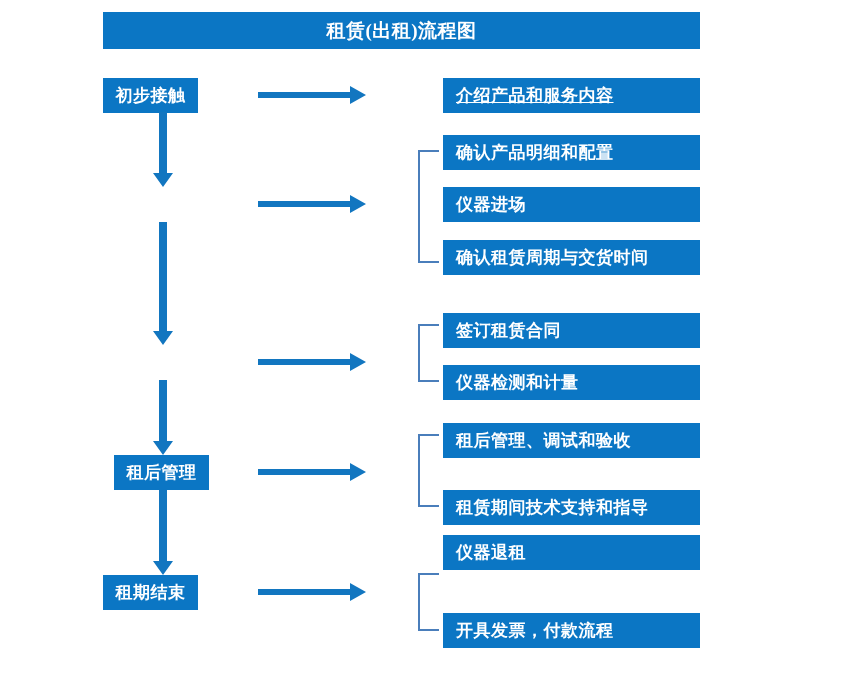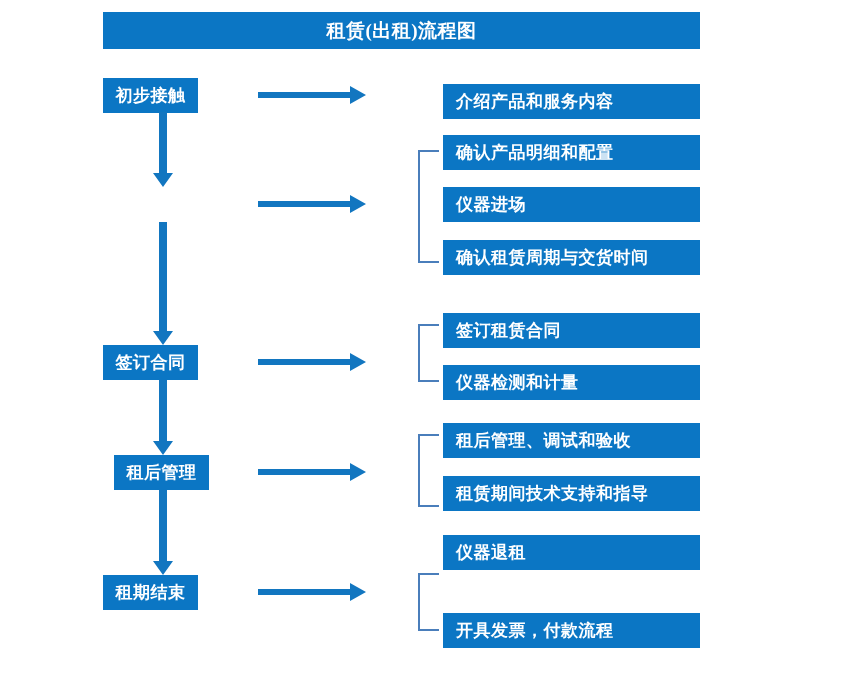--- a/index.html
+++ b/index.html
@@ -67,32 +67,31 @@
   svg { display: block; overflow: visible; }
 </style>
 </head>
 <body>
 
 <div id="canvas">
 
   <div class="box title-bar">租赁(出租)流程图</div>
 
   <div class="box stage-box" style="left:103px; top:78px;">初步接触</div>
-  <div class="box stage-box" style="left:103px; top:345px;">签订合同</div>
   <div class="box stage-box" style="left:114px; top:455px;">租后管理</div>
   <div class="box stage-box" style="left:103px; top:575px;">租期结束</div>
 
-  <div class="box task-box" style="top:84px;">介绍产品和服务内容</div>
+  <div class="box task-box" style="top:78px;text-decoration:underline;">介绍产品和服务内容</div>
   <div class="box task-box" style="top:135px;">确认产品明细和配置</div>
   <div class="box task-box" style="top:187px;">仪器进场</div>
   <div class="box task-box" style="top:240px;">确认租赁周期与交货时间</div>
   <div class="box task-box" style="top:313px;">签订租赁合同</div>
   <div class="box task-box" style="top:365px;">仪器检测和计量</div>
   <div class="box task-box" style="top:423px;">租后管理、调试和验收</div>
-  <div class="box task-box" style="top:476px;">租赁期间技术支持和指导</div>
+  <div class="box task-box" style="top:490px;">租赁期间技术支持和指导</div>
   <div class="box task-box" style="top:535px;">仪器退租</div>
   <div class="box task-box" style="top:613px;">开具发票，付款流程</div>
 
   <div class="h-arrow" style="left:258px; top:84px; width:108px;">
     <svg width="108" height="22" viewBox="0 0 108 22">
       <path d="M0 8 H92 V2 L108 11 L92 20 V14 H0 Z" fill="#1276c0"></path>
     </svg>
   </div>
   <div class="h-arrow" style="left:258px; top:193px; width:108px;">
     <svg width="108" height="22" viewBox="0 0 108 22">

